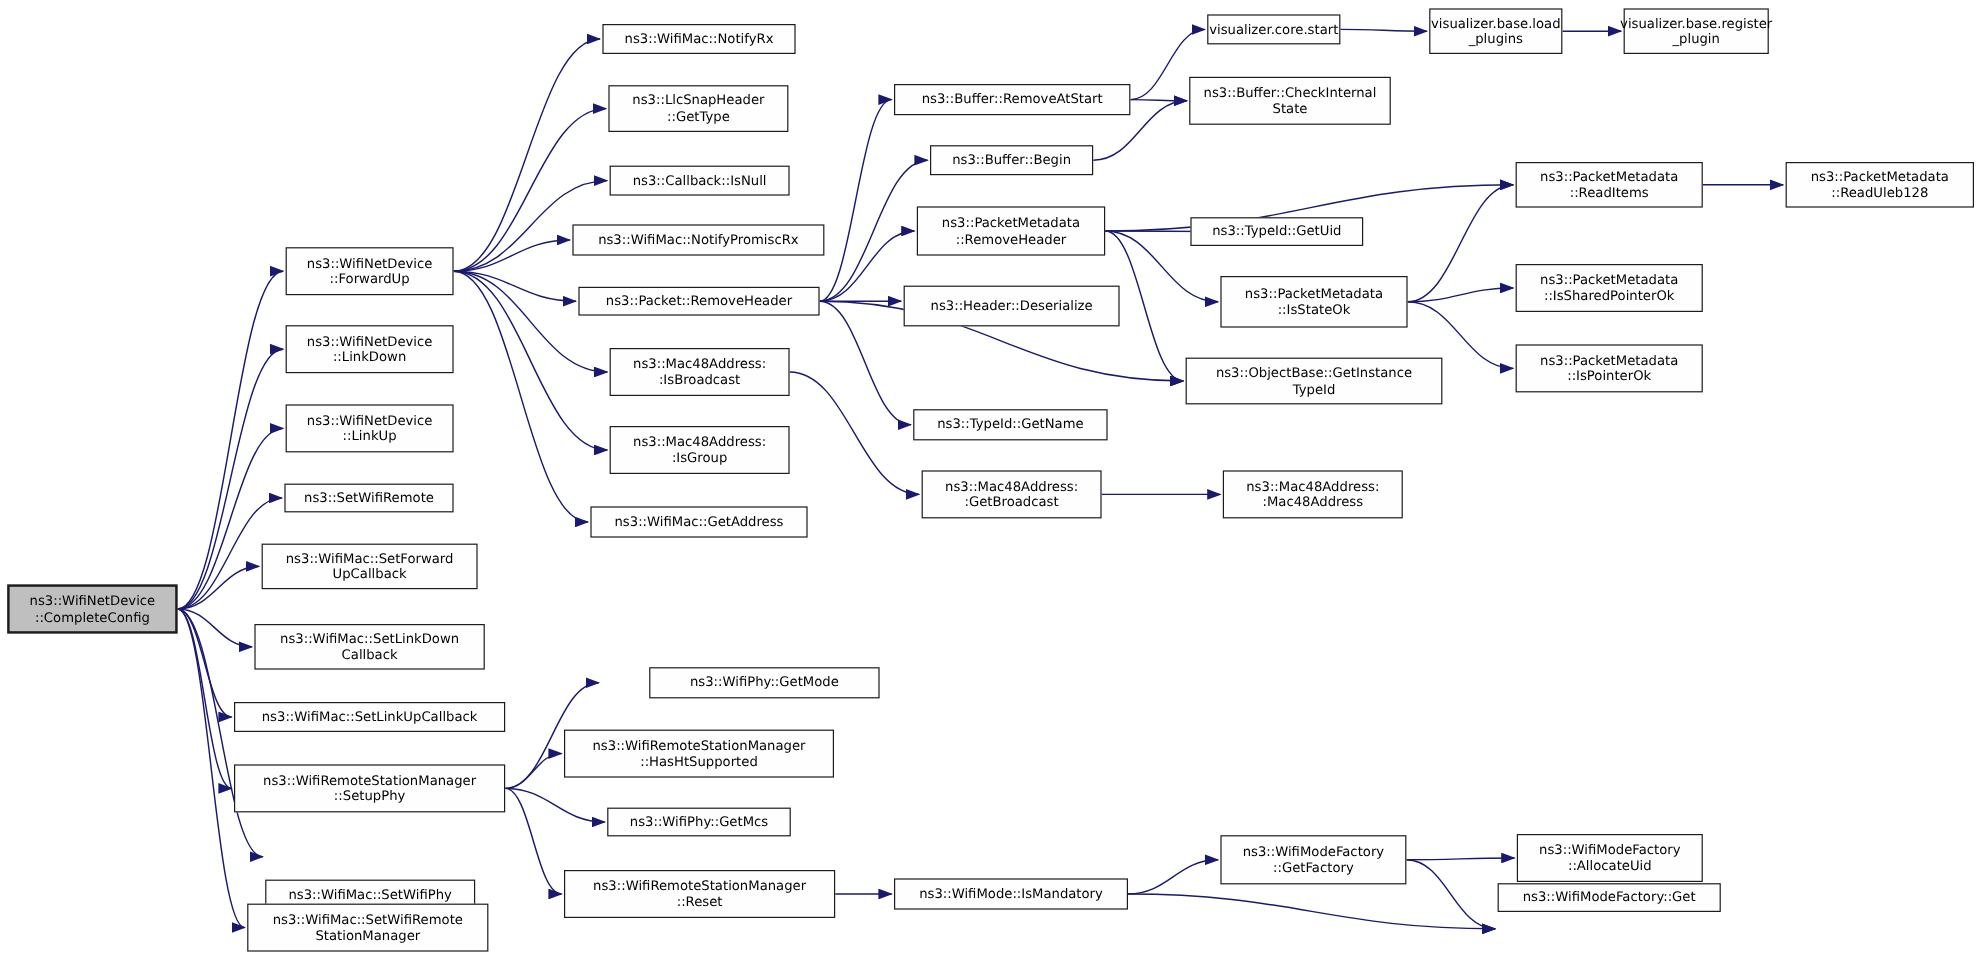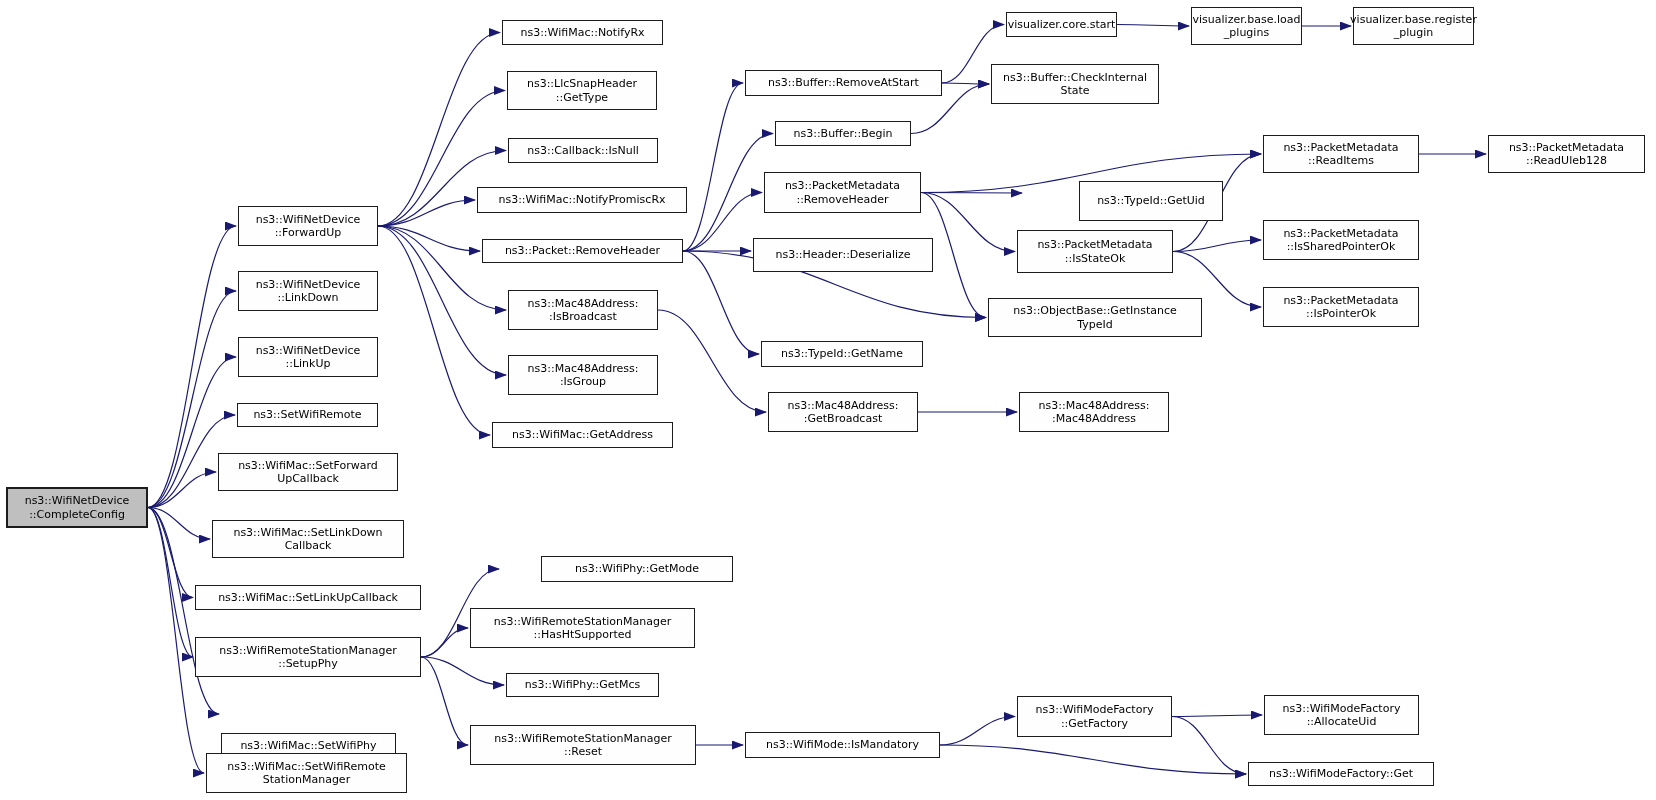--- a/index.html
+++ b/index.html
@@ -194,21 +194,21 @@
     <div class="node" style="left: 745px; top: 732px; width: 195px; height: 26px;">
       <span>ns3::WifiMode::IsMandatory</span>
     </div>
     <div class="node" style="left: 1006px; top: 12px; width: 111px; height: 25px;">
       <span>visualizer.core.start</span>
     </div>
     <div class="node" style="left: 991px; top: 64px; width: 168px; height: 40px;">
       <span>ns3::Buffer::CheckInternal</span>
       <span>State</span>
     </div>
-    <div class="node" style="left: 1079px; top: 181px; width: 144px; height: 40px;">
+    <div class="node" style="left: 992px; top: 181px; width: 144px; height: 24px;">
       <span>ns3::TypeId::GetUid</span>
     </div>
     <div class="node" style="left: 1017px; top: 230px; width: 156px; height: 43px;">
       <span>ns3::PacketMetadata</span>
       <span>::IsStateOk</span>
     </div>
     <div class="node" style="left: 988px; top: 298px; width: 214px; height: 39px;">
       <span>ns3::ObjectBase::GetInstance</span>
       <span>TypeId</span>
     </div>
@@ -233,21 +233,21 @@
       <span>::IsSharedPointerOk</span>
     </div>
     <div class="node" style="left: 1263px; top: 287px; width: 156px; height: 40px;">
       <span>ns3::PacketMetadata</span>
       <span>::IsPointerOk</span>
     </div>
     <div class="node" style="left: 1264px; top: 695px; width: 155px; height: 40px;">
       <span>ns3::WifiModeFactory</span>
       <span>::AllocateUid</span>
     </div>
-    <div class="node" style="left: 1248px; top: 762px; width: 186px; height: 24px;">
+    <div class="node" style="left: 1248px; top: 736px; width: 186px; height: 24px;">
       <span>ns3::WifiModeFactory::Get</span>
     </div>
     <div class="node" style="left: 1353px; top: 7px; width: 121px; height: 38px;">
       <span>visualizer.base.register</span>
       <span>_plugin</span>
     </div>
     <div class="node" style="left: 1488px; top: 135px; width: 157px; height: 38px;">
       <span>ns3::PacketMetadata</span>
       <span>::ReadUleb128</span>
     </div>

